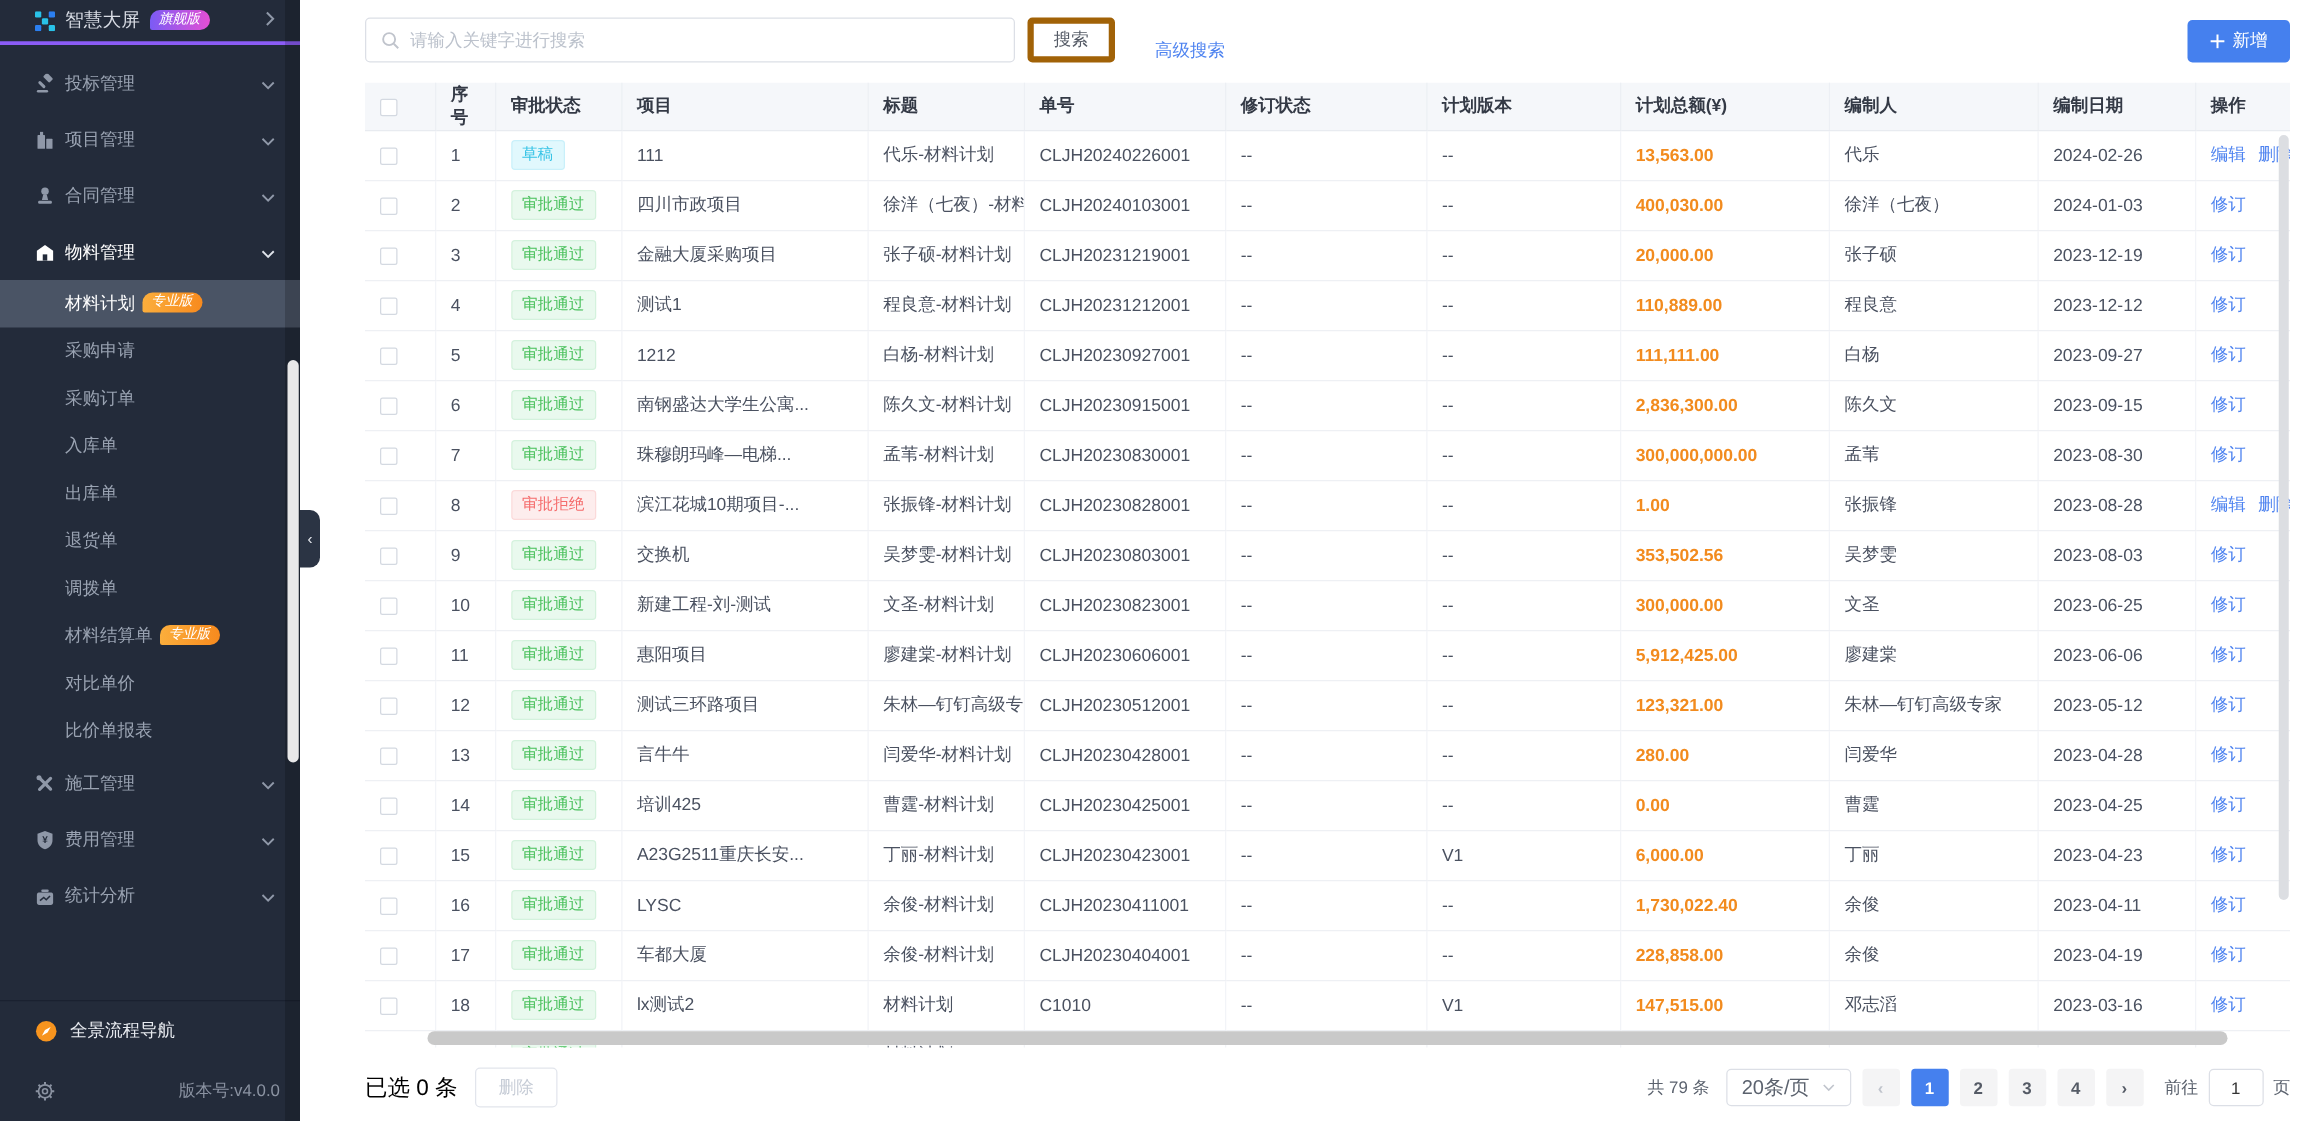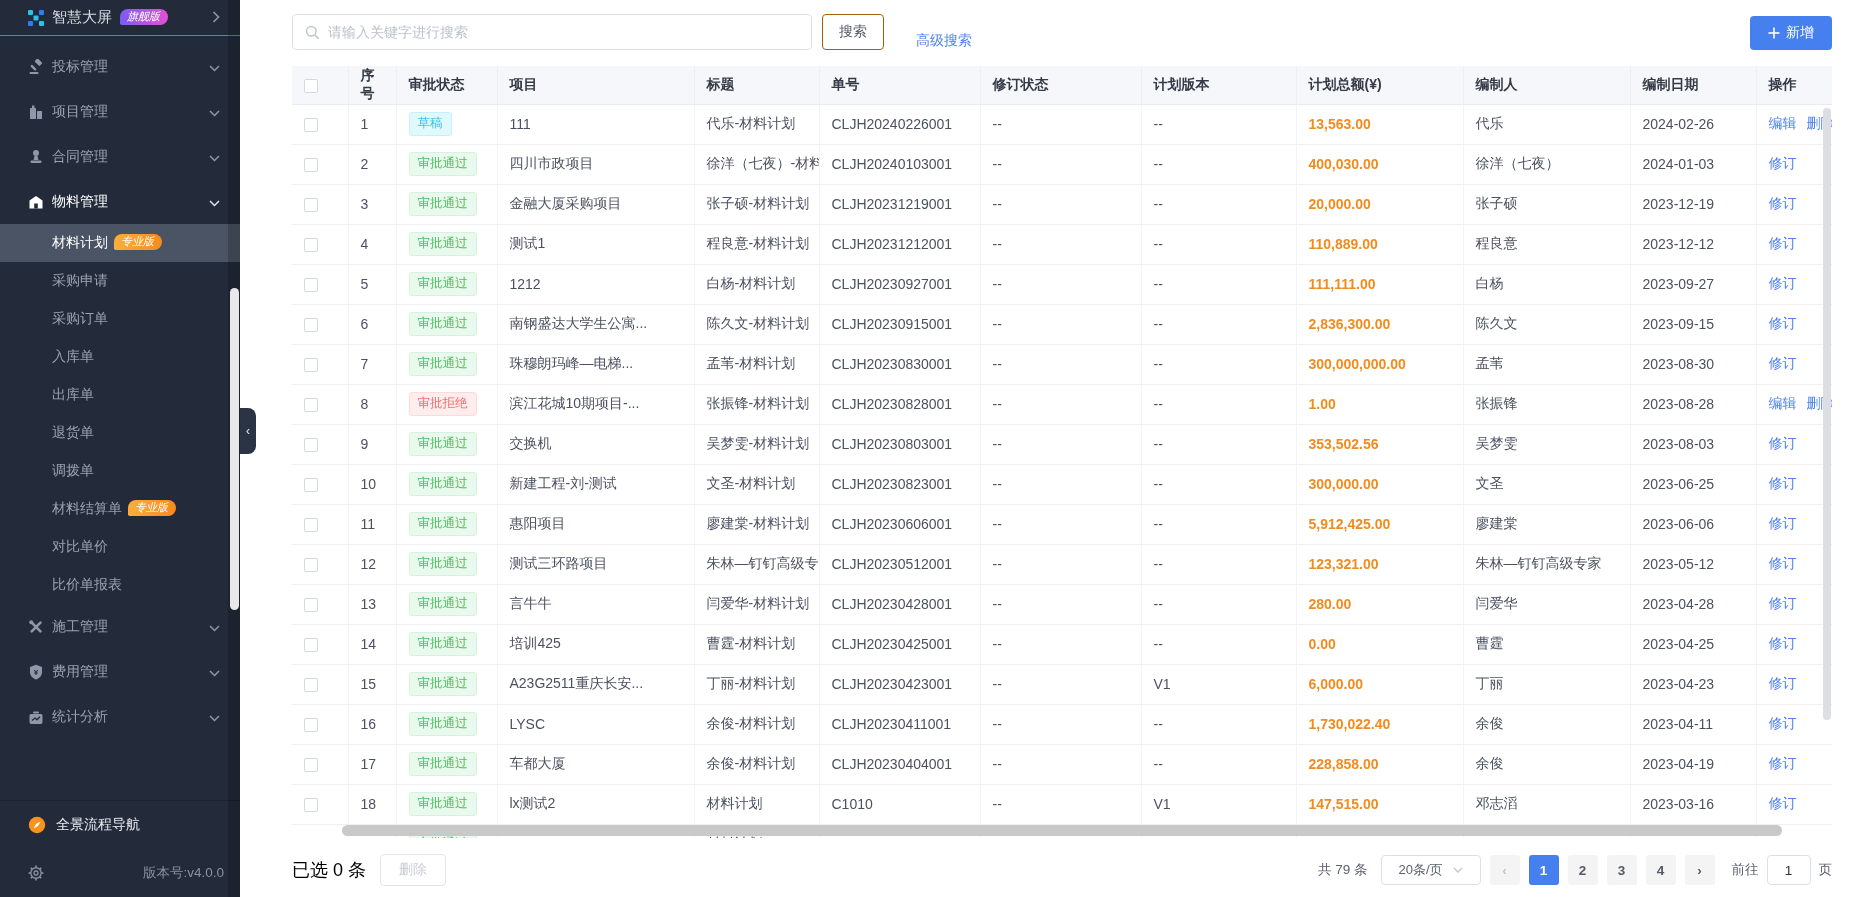--- a/index.html
+++ b/index.html
@@ -4,21 +4,21 @@
 <style>
   * { margin:0; padding:0; box-sizing:border-box; }
   html,body { width:1854px; height:897px; overflow:hidden; background:#fff;
     font-family:"Liberation Sans","DejaVu Sans",sans-serif; }
   .app { display:flex; width:1854px; height:897px; position:relative; }
 
   
   .sidebar { width:240px; height:897px; background:#232b3a; color:#9aa3b2;
     display:flex; flex-direction:column; position:relative; flex-shrink:0; }
   .logo-row { height:36px; display:flex; align-items:center; gap:8px;
-    padding:0 20px 0 28px; border-bottom:1px solid #8b5cf6; flex-shrink:0; }
+    padding:0 20px 0 28px; border-bottom:3px solid #8b5cf6; flex-shrink:0; }
   .logo-label { color:#d8dce4; font-size:15px; }
   .side-nav { flex:1; padding-top:8px; overflow:hidden; }
   .menu-item { height:45px; display:flex; align-items:center; gap:8px;
     padding:0 20px 0 28px; font-size:14px; cursor:pointer; }
   .menu-item .mi-label { flex:0 0 auto; }
   .menu-item .chev { margin-left:auto; }
   .menu-item.parent-active { color:#ffffff; }
   .submenu-item { height:38px; display:flex; align-items:center; gap:6px;
     padding-left:52px; font-size:14px; cursor:pointer; }
   .submenu-item.active { background:#4a5465; color:#fff; }
@@ -43,21 +43,21 @@
 
   
   .content { flex:1; padding:10px 22px 0 52px; display:flex; flex-direction:column; }
   .toolbar { display:flex; align-items:flex-end; height:40px; flex-shrink:0; }
   .search-box { width:520px; height:36px; border:1px solid #dcdfe6; border-radius:4px;
     display:flex; align-items:center; padding:0 12px; gap:8px; background:#fff; }
   .search-box input { border:none; outline:none; flex:1; font-size:14px; color:#333;
     font-family:inherit; }
   .search-box input::placeholder { color:#bcc2cc; }
   .btn-plain { height:36px; padding:0 16px; margin-left:10px; background:#fff;
-    border:1px solid #a16207; border-radius:4px; font-size:14px; color:#555b66;
+    border:5px solid #a16207; border-radius:4px; font-size:14px; color:#555b66;
     cursor:pointer; font-family:inherit; }
   .adv-link { margin-left:32px; color:#4e83f0; font-size:14px; text-decoration:none; cursor:pointer; }
   .btn-primary { margin-left:auto; height:34px; padding:0 18px; background:#4580ee;
     color:#fff; border:none; border-radius:4px; font-size:14px; cursor:pointer;
     display:flex; align-items:center; gap:6px; font-family:inherit; }
 
   
   .table-wrap { position:relative; margin-top:16px; height:772px; overflow:hidden; flex-shrink:0; }
   table { width:100%; border-collapse:collapse; table-layout:fixed; }
   thead th { background:#f5f7fa; height:38px; font-size:14px; color:#343a46;
@@ -84,21 +84,21 @@
   
   .list-footer { display:flex; align-items:center; margin-top:14px; height:36px; }
   .sel-text { font-size:18px; color:#000000; }
   .btn-disabled { height:32px; padding:0 18px; margin-left:14px; background:#fff;
     border:1px solid #e2e5ec; border-radius:4px; font-size:14px; color:#c6ccd6;
     cursor:not-allowed; font-family:inherit; }
   .pager { margin-left:auto; display:flex; align-items:center; gap:9px; }
   .total-text { font-size:13.5px; color:#5b626e; margin-right:4px; }
   .size-select { height:30px; min-width:100px; border:1px solid #dcdfe6; border-radius:4px;
     display:flex; align-items:center; justify-content:center; gap:10px; padding:0 10px;
-    font-size:13px; color:#5b626e; cursor:pointer; background:#fff; }
+    font-size:16px; color:#5b626e; cursor:pointer; background:#fff; }
   .page-btn { min-width:30px; height:30px; border-radius:3px; background:#f4f4f5;
     display:flex; align-items:center; justify-content:center; font-size:13.5px;
     font-weight:bold; color:#555b66; cursor:pointer; }
   .page-btn.active { background:#4580ee; color:#fff; }
   .page-btn.nav-prev { color:#c0c4cc; }
   .goto { display:flex; align-items:center; gap:8px; font-size:13.5px; color:#5b626e; margin-left:8px; }
   .goto input { width:44px; height:30px; border:1px solid #dcdfe6; border-radius:4px;
     text-align:center; font-size:13.5px; color:#333; outline:none; font-family:inherit; }
   .icon { flex-shrink:0; display:inline-flex; }
 </style>

